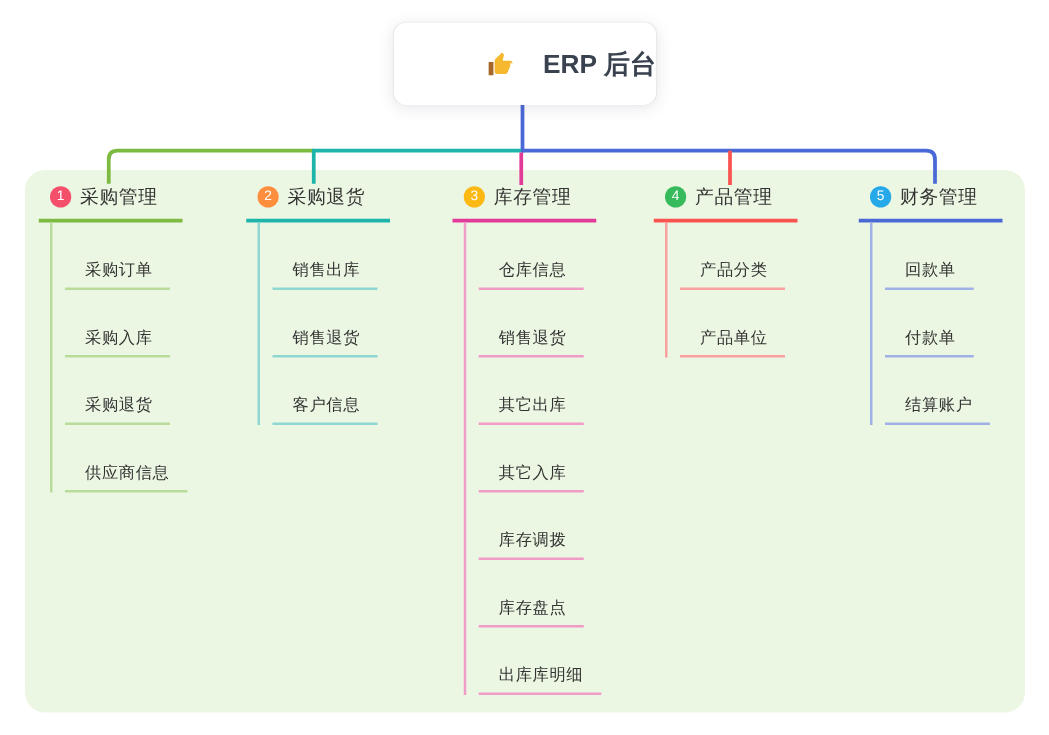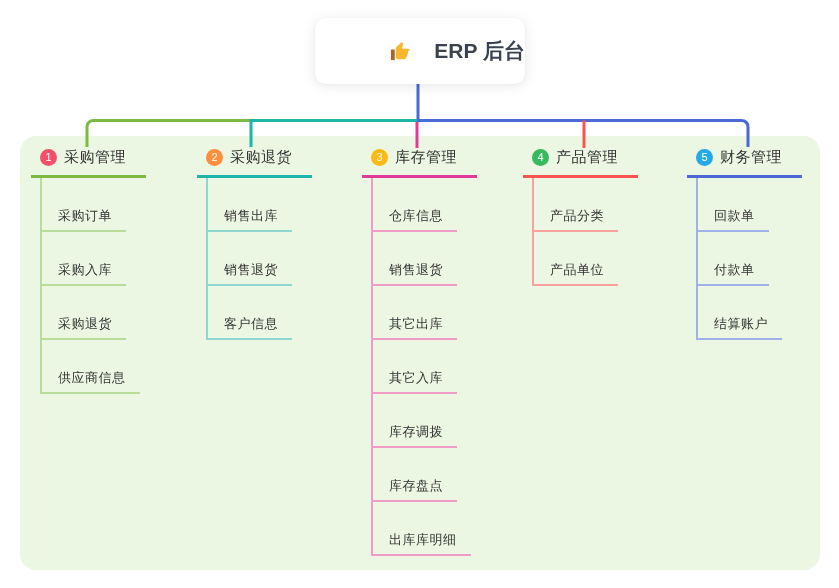--- a/index.html
+++ b/index.html
@@ -97,20 +97,21 @@
   }
   .children {
     margin-left: 9px;
     border-left: 2px solid var(--light);
     width: max-content;
   }
   .child {
     height: 54px;
     display: flex;
     align-items: flex-end;
+    padding-left: 10px;
   }
   .child span {
     font-size: 13px;
     color: #333333;
     line-height: 1.1;
     padding: 0 14px 7px 16px;
     border-bottom: 2px solid var(--light);
     white-space: nowrap;
     letter-spacing: 0.5px;
   }

